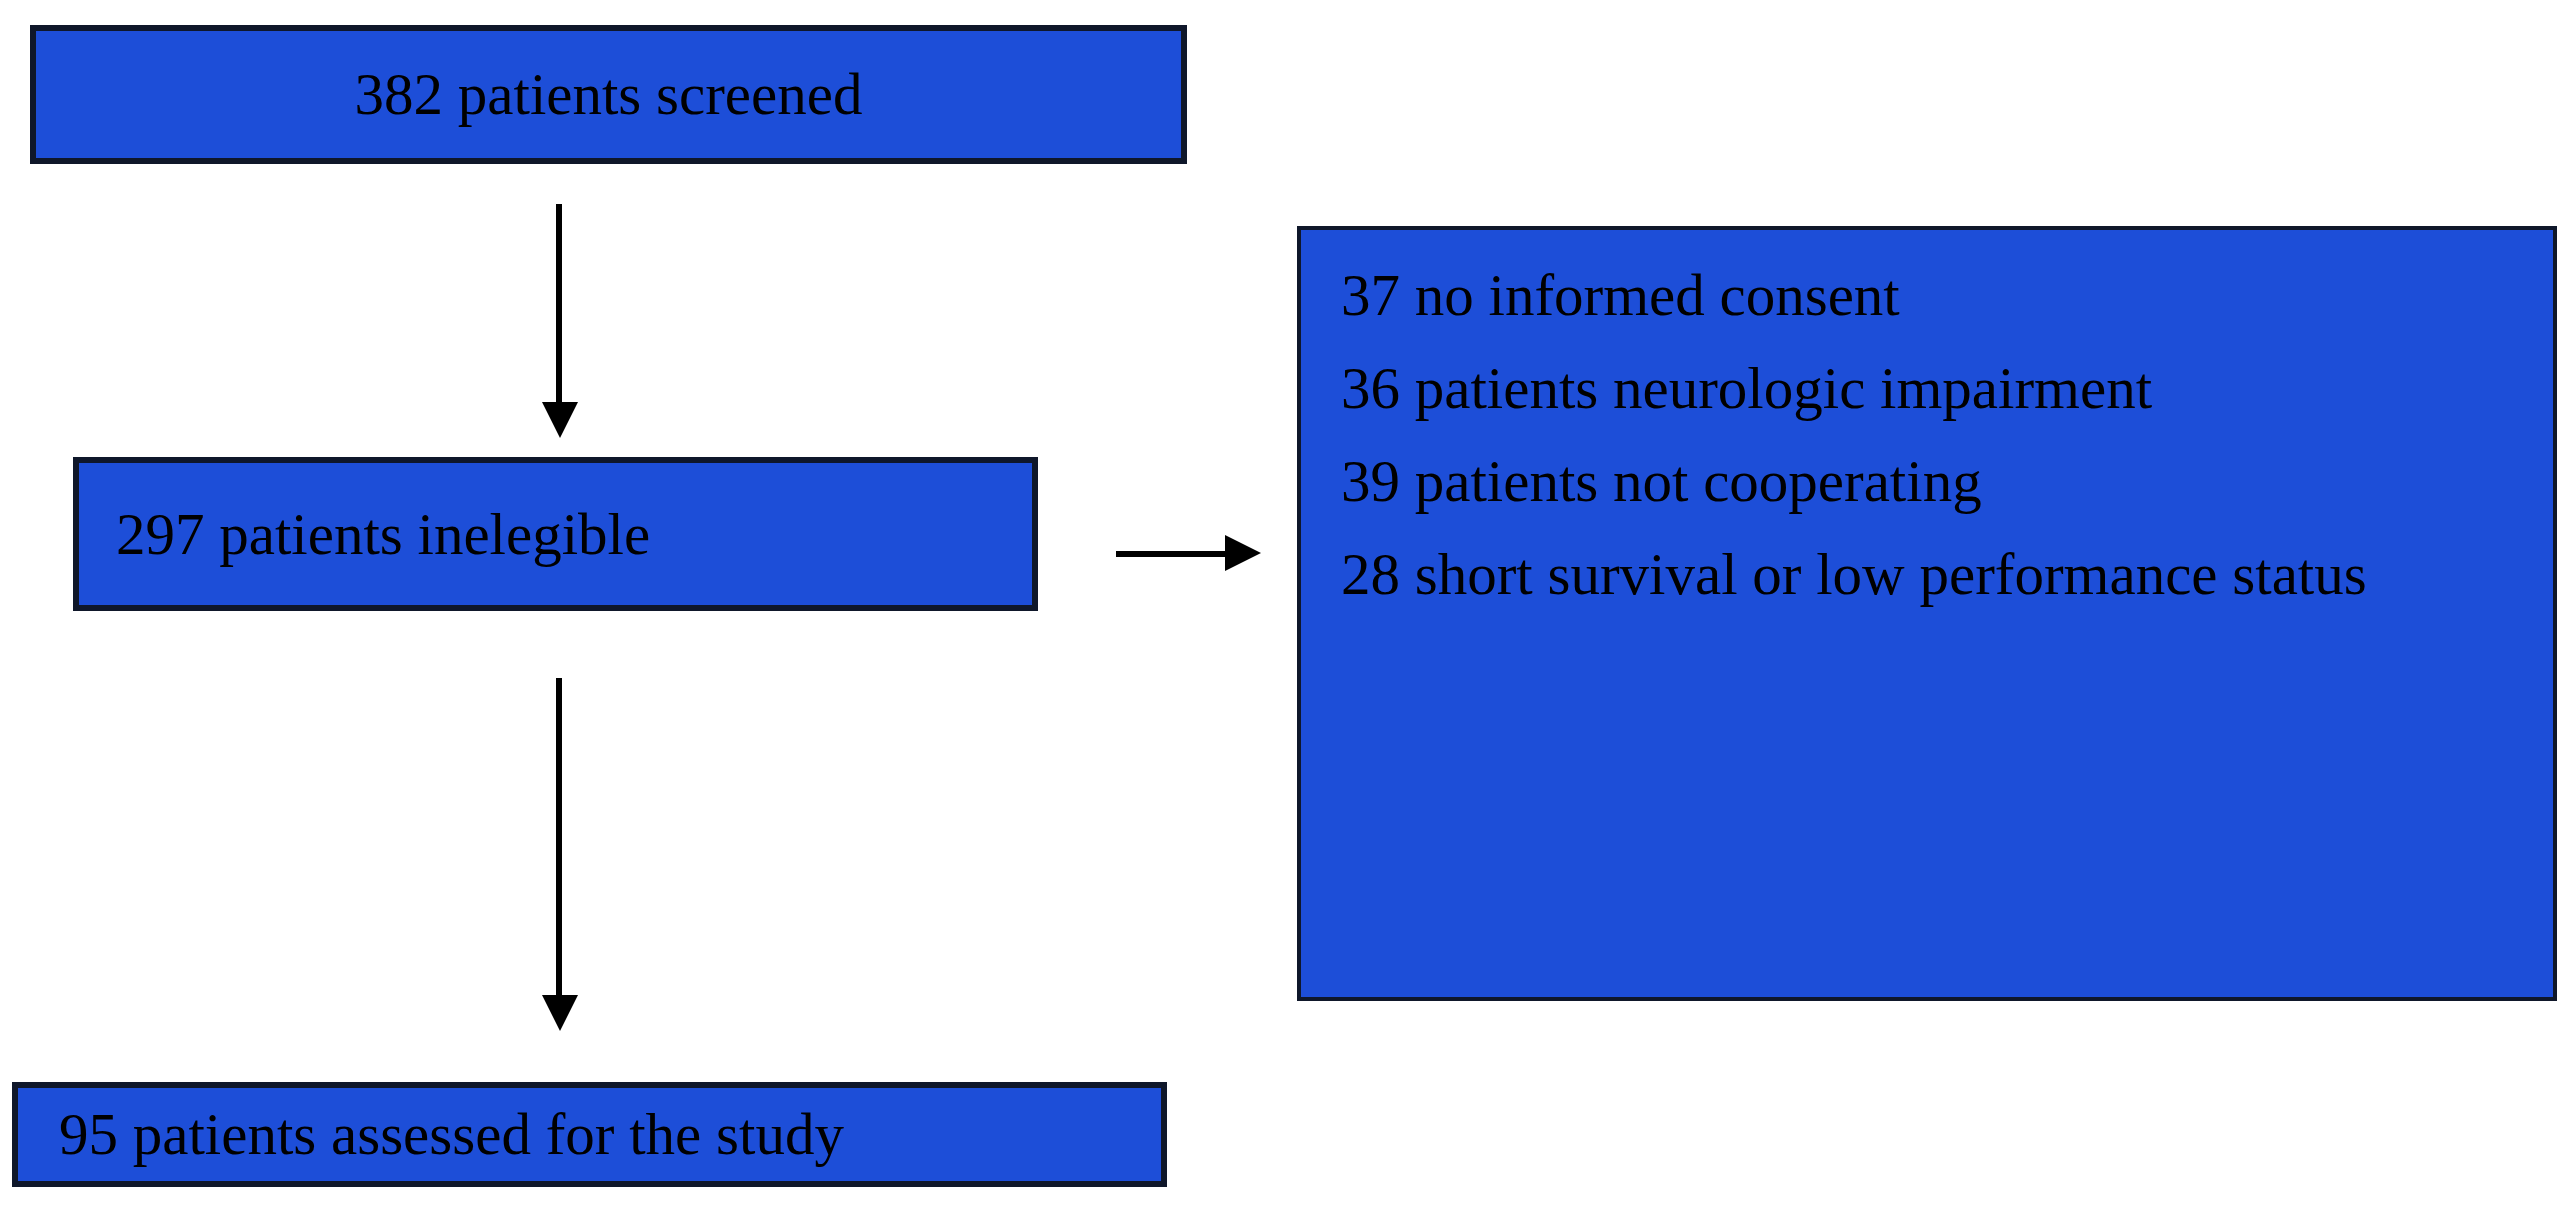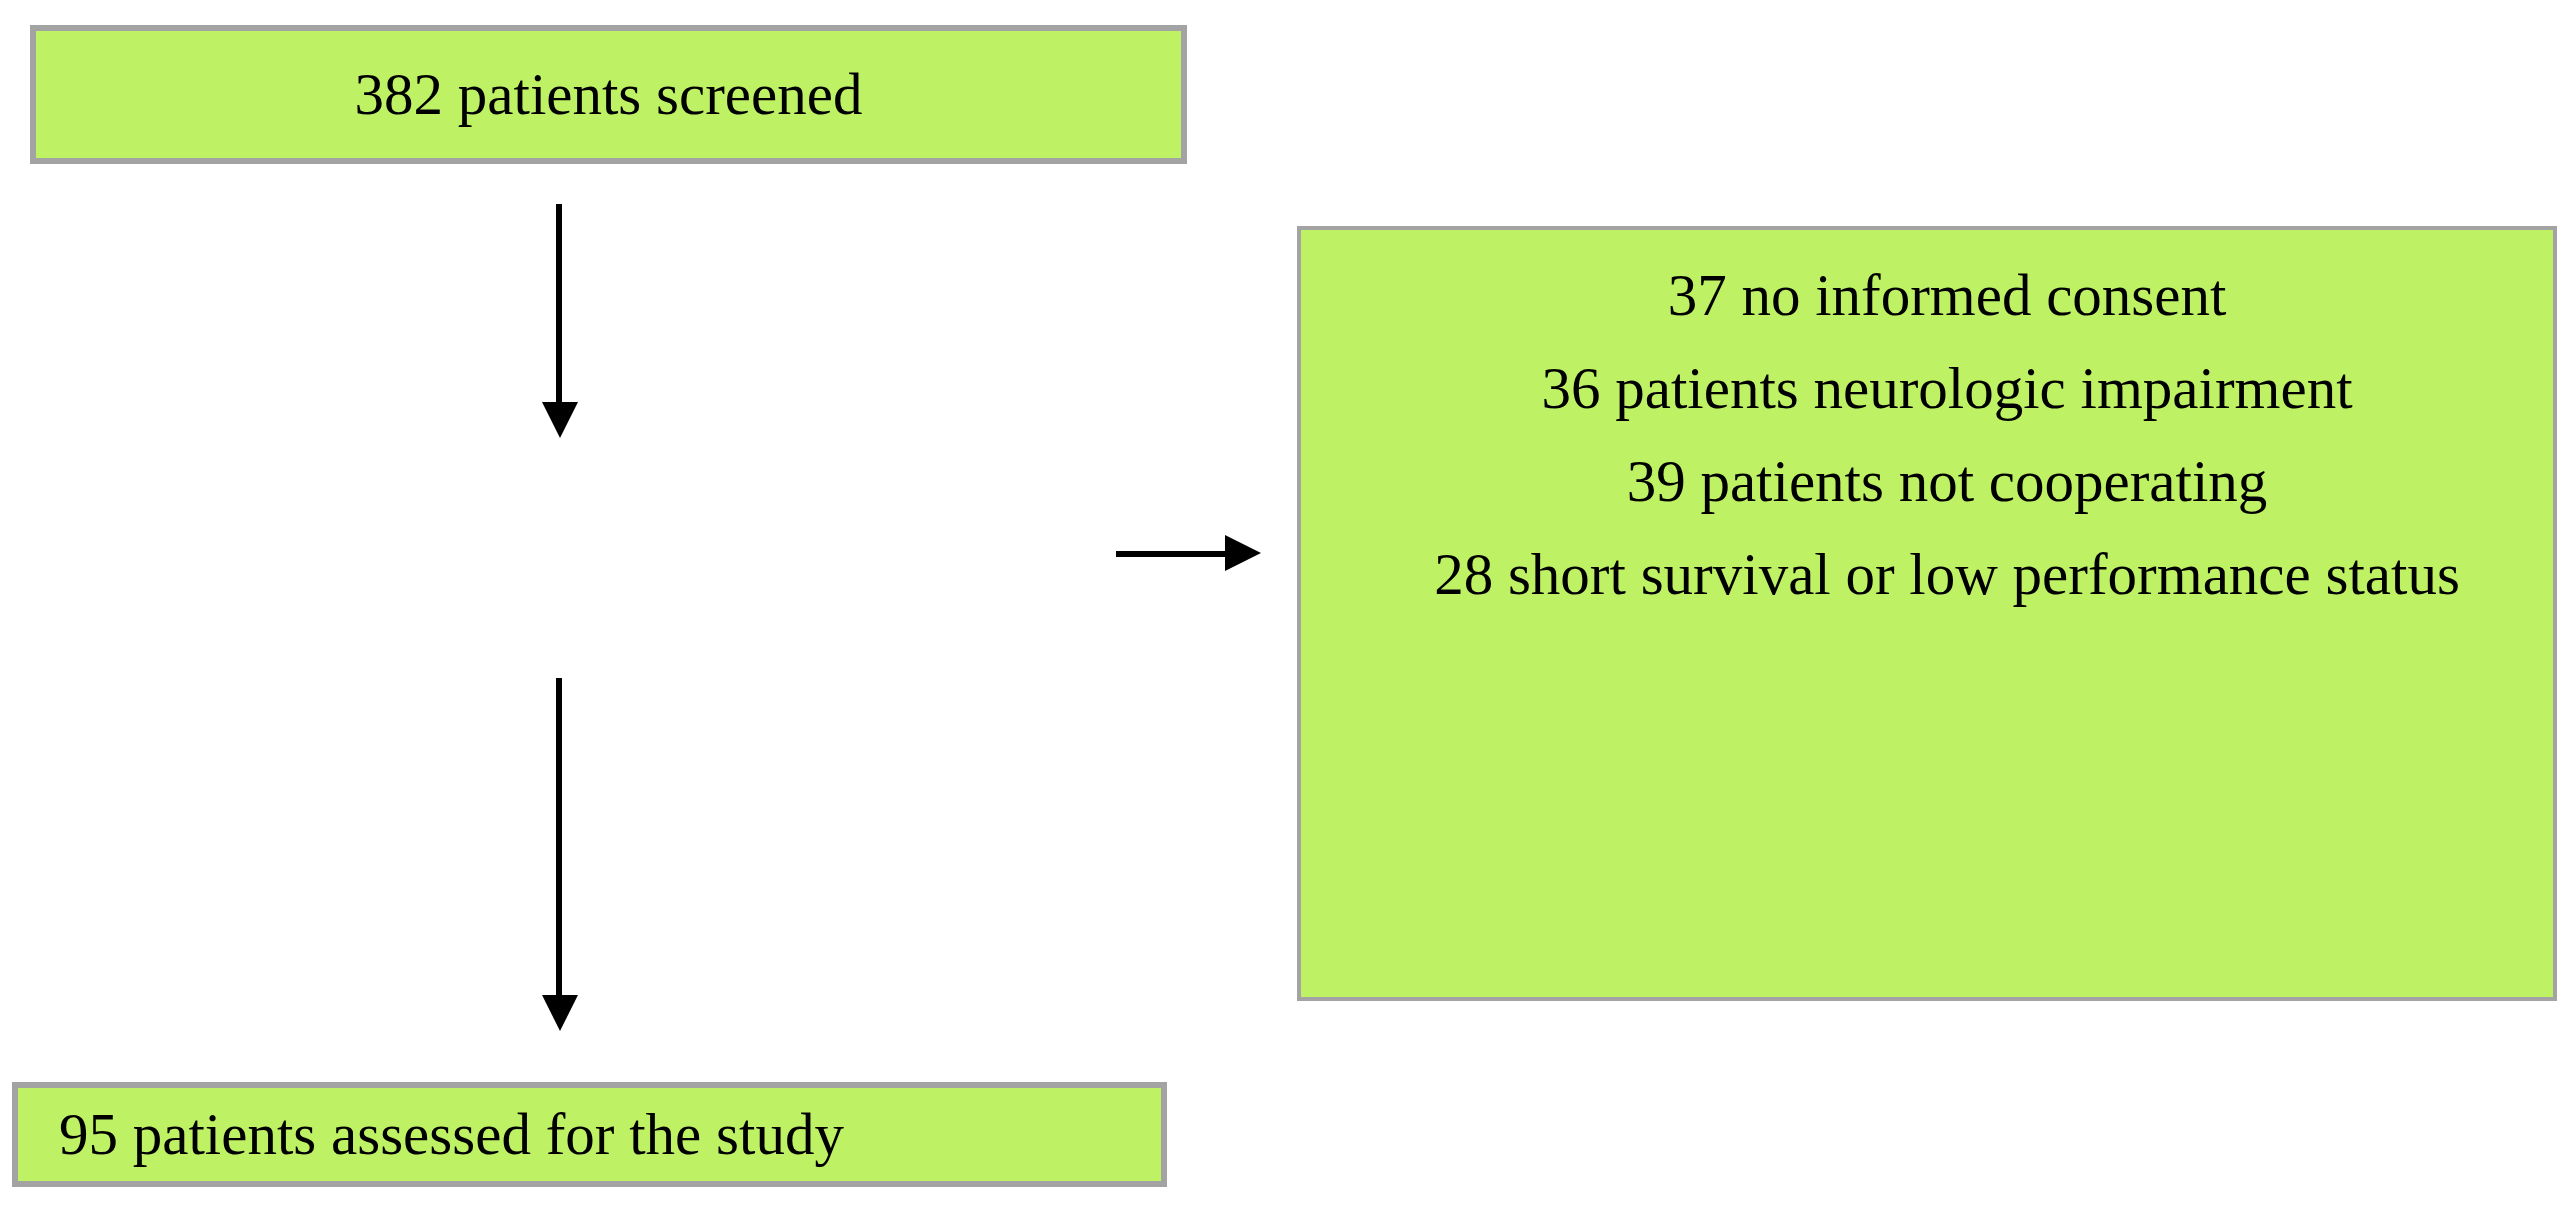--- a/index.html
+++ b/index.html
@@ -12,27 +12,26 @@
     width: 2576px;
     height: 1233px;
     background: #ffffff;
     font-family: "Liberation Serif", "DejaVu Serif", serif;
     color: #000000;
     overflow: hidden;
   }
   .box {
     position: absolute;
     box-sizing: border-box;
-    background: #bef264;
-    border: 6px solid #a3a3a3;
+    background: #1d4ed8;
+    border: 6px solid #0f172a;
     display: flex;
     align-items: center;
     font-size: 59px;
     white-space: nowrap;
-    text-align: center;
   }
   .box-screened {
     left: 30px; top: 25px; width: 1157px; height: 139px;
     justify-content: center;
   }
   .box-ineligible {
     left: 73px; top: 457px; width: 965px; height: 154px;
     padding-left: 37px;
   }
   .box-assessed {
@@ -86,20 +85,23 @@
 
 <div class="canvas">
 
   <div class="box box-screened">
     <span>382 patients screened</span>
   </div>
 
   <div class="shaft-v shaft-a"></div>
   <div class="head-down head-a"></div>
 
+  <div class="box box-ineligible">
+    <span>297 patients inelegible</span>
+  </div>
 
   <div class="shaft-h shaft-c"></div>
   <div class="head-right head-c"></div>
 
   <div class="box box-exclusions">
     <div class="exclusion-item">37 no informed consent</div>
     <div class="exclusion-item">36 patients neurologic impairment</div>
     <div class="exclusion-item">39 patients not cooperating</div>
     <div class="exclusion-item">28 short survival or low performance status</div>
   </div>

